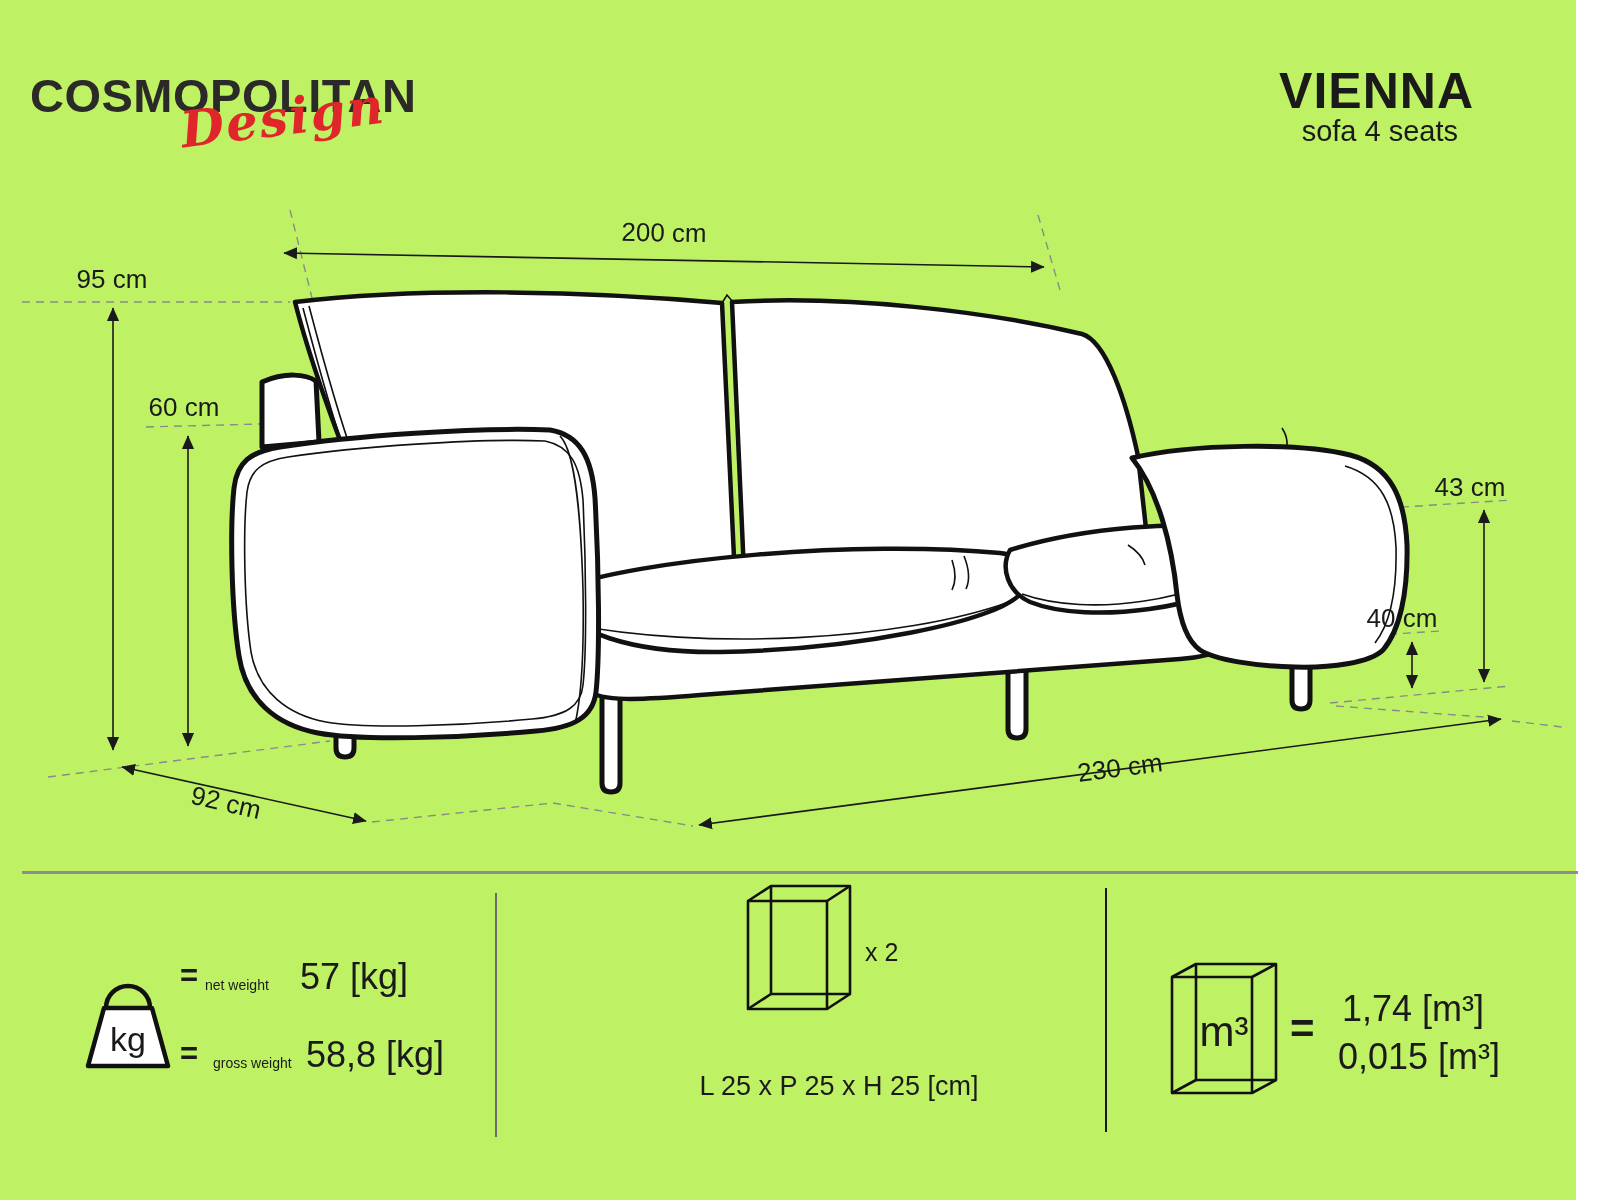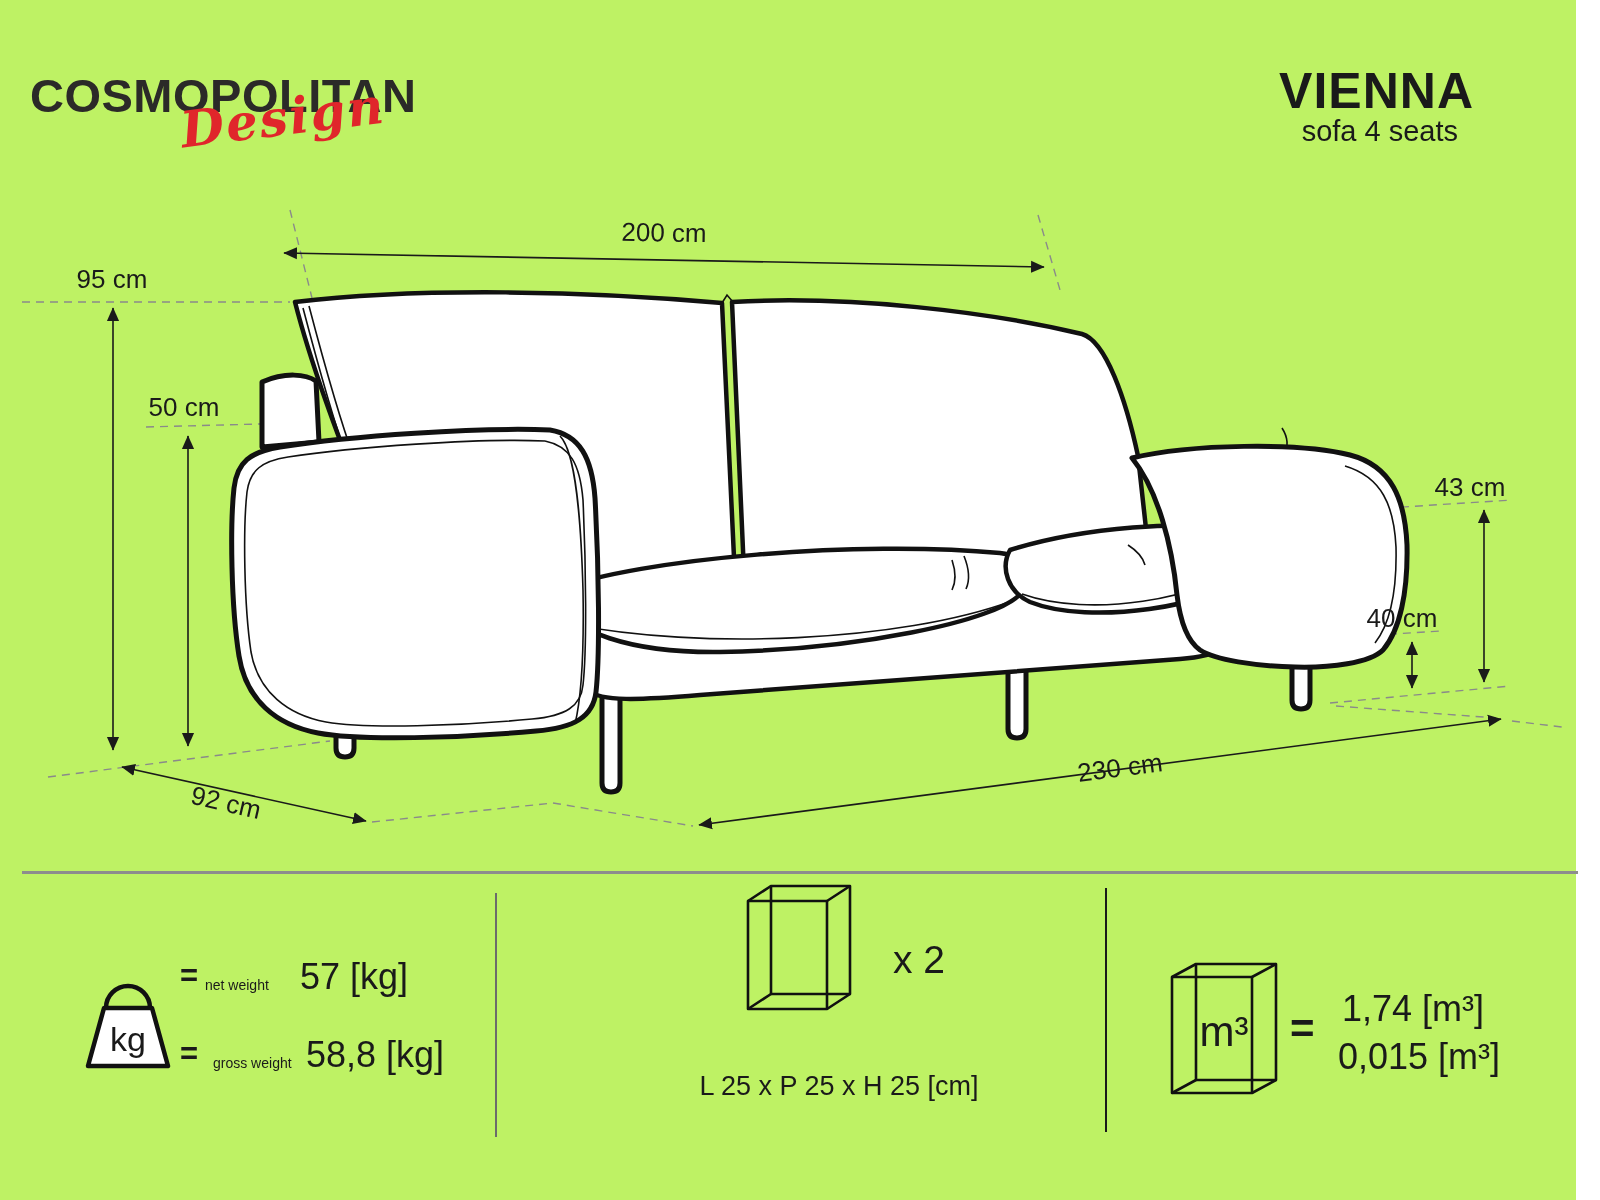--- a/index.html
+++ b/index.html
@@ -25,21 +25,21 @@
   .rot1  { transform:translate(-50%,-50%) rotate(1deg); }
 
   
   .h-divider { left:22px; top:871px; width:1556px; height:3px; background:#8d8d8d; }
   .v-divider1 { left:495px; top:893px; width:2px; height:244px; background:#6b6b6b; }
   .v-divider2 { left:1105px; top:888px; width:2px; height:244px; background:#1a1a1a; }
 
   .eq-big   { font-size:31px; font-weight:800; }
   .lbl-sm   { font-size:14px; }
   .val-md   { font-size:36px; }
-  .x2       { font-size:39px;margin-left:28px; }
+  .x2       { font-size:25px; }
   .pkg-line { position:absolute; transform:translateX(-50%); font-size:27px; white-space:nowrap; }
 
   svg text { font-family:"Liberation Sans", sans-serif; fill:#1a1a1a; }
 </style>
 </head>
 <body>
 
 <div id="stage">
 
   <div class="abs logo-word">COSMOPOLITAN</div>
@@ -134,21 +134,21 @@
       <path d="M 188,436 L 188,746"></path>
       <path d="M 1484,510 L 1484,682"></path>
       <path d="M 1412,642 L 1412,688"></path>
       <path d="M 122,767 L 366,821"></path>
       <path d="M 699,825 L 1501,719"></path>
     </g>
   </svg>
 
   <div class="dim rot1" style="left:664px;top:233px">200 cm</div>
   <div class="dim" style="left:112px;top:279px">95 cm</div>
-  <div class="dim" style="left:184px;top:407px">50 cm</div>
+  <div class="dim" style="left:184px;top:407px">60 cm</div>
   <div class="dim" style="left:1470px;top:487px">43 cm</div>
   <div class="dim" style="left:1402px;top:618px">40 cm</div>
   <div class="dim rot13" style="left:226px;top:803px">92 cm</div>
   <div class="dim rotm8" style="left:1120px;top:768px">230 cm</div>
 
   <div class="abs h-divider"></div>
   <div class="abs v-divider1"></div>
   <div class="abs v-divider2"></div>
 
   <svg class="abs" style="left:70px;top:955px" width="120" height="130" viewBox="0 0 120 130">

